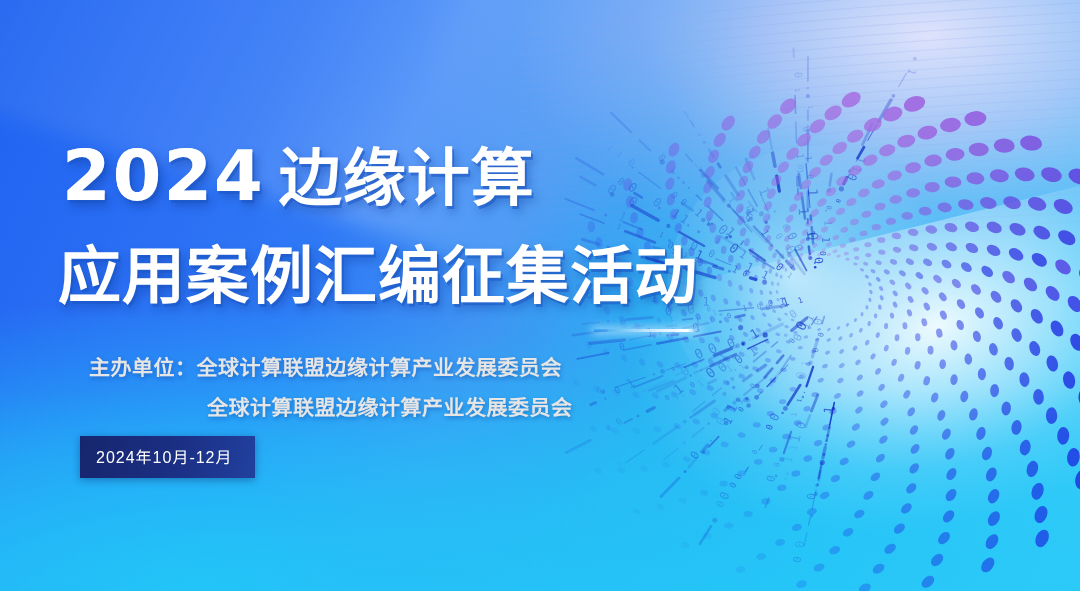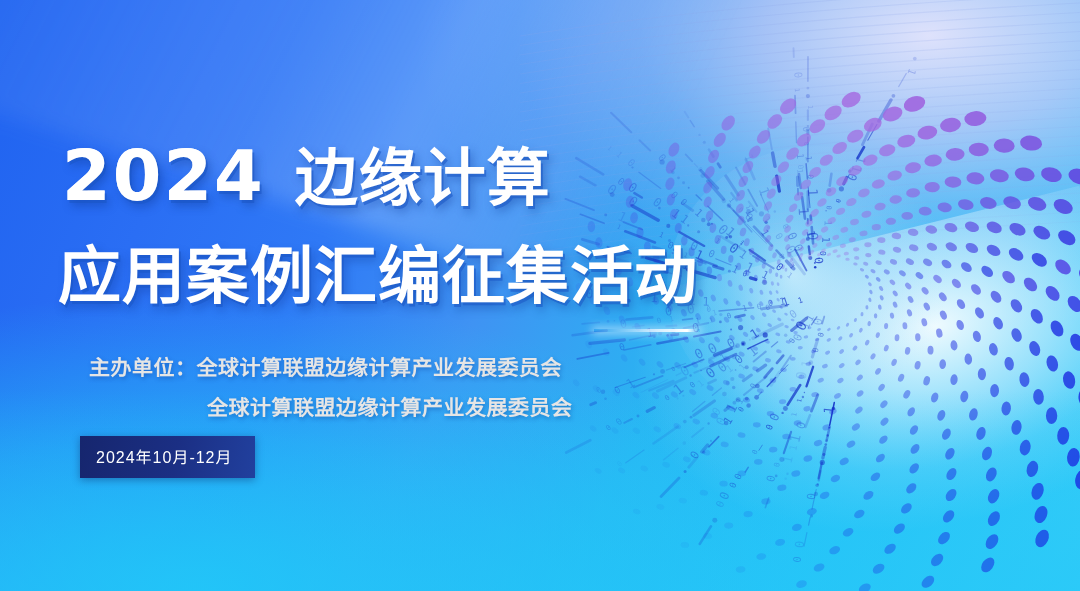--- a/index.html
+++ b/index.html
@@ -141,21 +141,21 @@
     position: relative;
     font-size: 70px;
     font-weight: 700;
     letter-spacing: 2px;
     color: #ffffff;
     background: linear-gradient(180deg,#ffffff 0%,#ffffff 55%,#e3eefc 100%);
     -webkit-background-clip: text;
     background-clip: text;
     font-family: "DejaVu Sans", "Liberation Sans", sans-serif;
   }
-  .title-cn1 { font-size: 63px; margin-left: 16px; }
+  .title-cn1 { font-size: 63px; }
   .title-row2 {
     left: 58px;
     top: 236px;
     font-size: 63px;
     line-height: 80px;
   }
 
   .org-line {
     position: absolute;
     white-space: nowrap;

